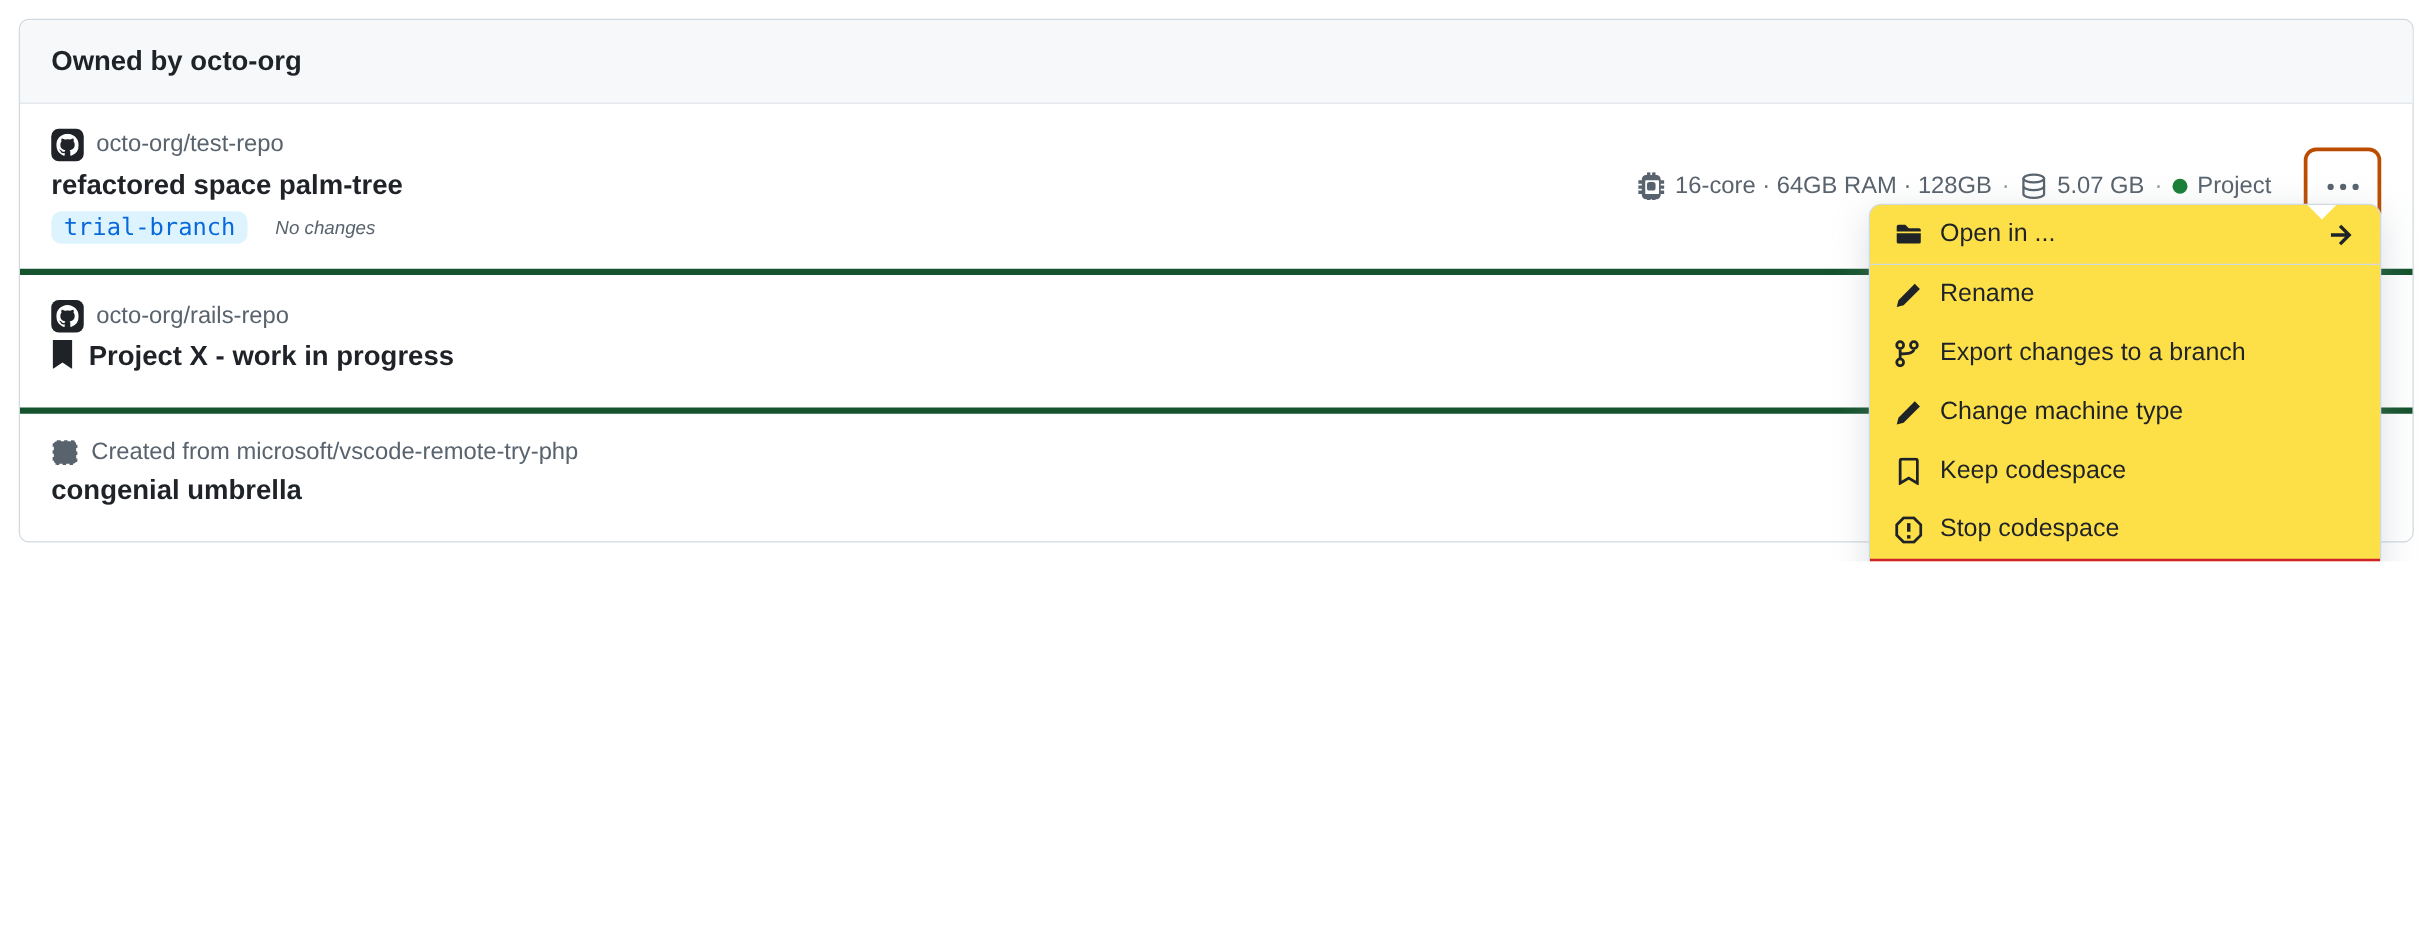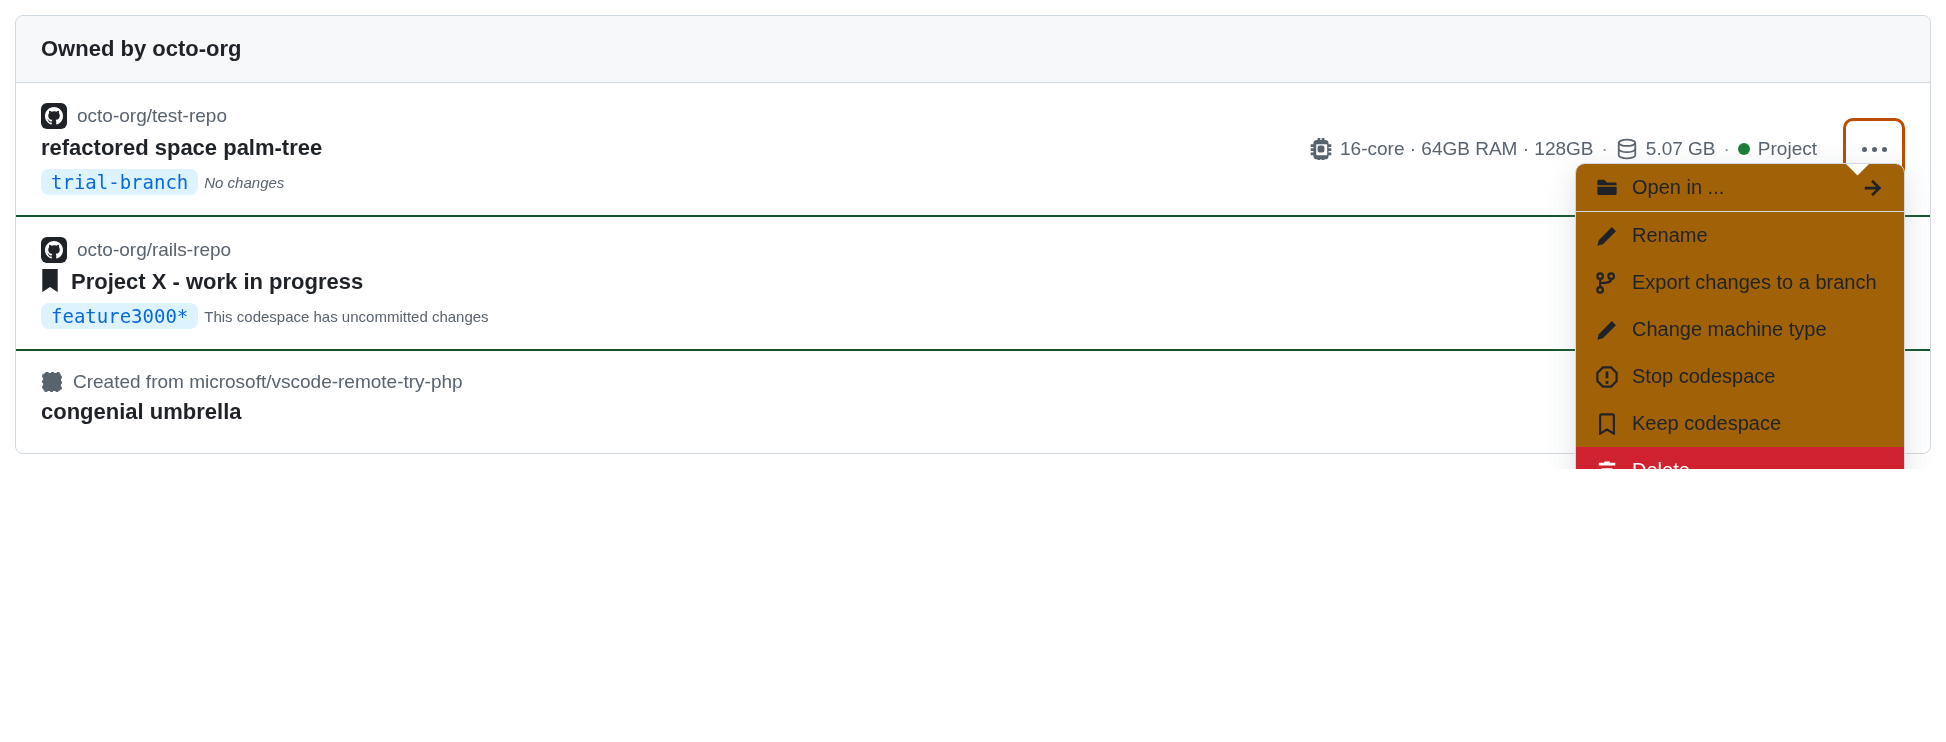--- a/index.html
+++ b/index.html
@@ -22,21 +22,21 @@
     border-radius: 8px 8px 0 0;
   }
   .panel-header h2 {
     font-size: 22px;
     font-weight: 700;
   }
   .row {
     display: flex;
     align-items: center;
     padding: 20px 25px;
-    border-bottom: 2px solid #14532d;
+    border-bottom: 5px solid #14532d;
     position: relative;
   }
   .row:last-child { border-bottom: none; }
   .row-left { flex: 1; min-width: 0; }
   .row-right {
     display: flex;
     align-items: center;
     gap: 8px;
     color: #59636e;
     font-size: 19px;
@@ -55,21 +55,21 @@
     gap: 12px;
     margin-bottom: 8px;
   }
   .title-line h3 {
     font-size: 22px;
     font-weight: 600;
   }
   .branch-line {
     display: flex;
     align-items: center;
-    gap: 6px;
+    gap: 22px;
   }
   .branch-pill {
     background: #ddf4ff;
     color: #0969da;
     font-family: ui-monospace, SFMono-Regular, Menlo, monospace;
     font-size: 19px;
     padding: 2px 10px;
     border-radius: 8px;
   }
   .changes-text {
@@ -109,22 +109,22 @@
     margin-left: 18px;
     cursor: pointer;
     position: relative;
   }
   .kebab-btn .dots { display: flex; gap: 5px; }
   .kebab-btn .dots span { width: 5px; height: 5px; background: #59636e; border-radius: 50%; }
   .menu {
     position: absolute;
     top: 80px;
     right: 25px;
-    width: 330px;
-    background: #a16207;
+    width: 410px;
+    background: #fde047;
     border: 1px solid #d1d9e0;
     border-radius: 10px;
     box-shadow: 0 8px 28px rgba(140,149,159,0.3);
     z-index: 10;
     overflow: hidden;
   }
   .menu::before {
     content: "";
     position: absolute;
     top: -9px;
@@ -248,34 +248,34 @@
         <span class="mi-icon">
           <svg viewBox="0 0 16 16">
               <path d="M11.5 1.5l3 3L5 14l-4 1 1-4 9.5-9.5z"></path>
             </svg>
         </span>
         <span>Change machine type</span>
       </div>
       <div class="menu-item">
         <span class="mi-icon">
           <svg viewBox="0 0 16 16">
+              <path d="M4 1h8a1 1 0 0 1 1 1v13l-5-3-5 3V2a1 1 0 0 1 1-1z" fill="none" stroke="#1f2328" stroke-width="1.6"></path>
+            </svg>
+        </span>
+        <span>Keep codespace</span>
+      </div>
+      <div class="menu-item">
+        <span class="mi-icon">
+          <svg viewBox="0 0 16 16">
               <path d="M5 1h6l4 4v6l-4 4H5l-4-4V5l4-4z" fill="none" stroke="#1f2328" stroke-width="1.6"></path>
               <rect x="7" y="4" width="2" height="5"></rect>
               <rect x="7" y="11" width="2" height="2"></rect>
             </svg>
         </span>
         <span>Stop codespace</span>
-      </div>
-      <div class="menu-item">
-        <span class="mi-icon">
-          <svg viewBox="0 0 16 16">
-              <path d="M4 1h8a1 1 0 0 1 1 1v13l-5-3-5 3V2a1 1 0 0 1 1-1z" fill="none" stroke="#1f2328" stroke-width="1.6"></path>
-            </svg>
-        </span>
-        <span>Keep codespace</span>
       </div>
       <div class="menu-item danger">
         <span class="mi-icon">
           <svg viewBox="0 0 16 16">
               <path d="M6 2V1h4v1h4v2H2V2h4zm-2 4h8l-1 9H5L4 6z" fill="#fff"></path>
             </svg>
         </span>
         <span>Delete</span>
         <span class="cursor-img">
           <svg viewBox="0 0 20 24">
@@ -296,24 +296,20 @@
         </span>
         <span>octo-org/rails-repo</span>
       </div>
       <div class="title-line">
         <span class="bookmark-icon">
           <svg viewBox="0 0 14 18">
               <path d="M1 0h12v18l-6-4-6 4V0z"></path>
             </svg>
         </span>
         <h3>Project X - work in progress</h3>
-      </div>
-      <div class="branch-line">
-        <span class="branch-pill">feature3000*</span>
-        <span class="changes-text noitalic">This codespace has uncommitted changes</span>
       </div>
     </div>
     <div class="row-right">
       <span class="spec-icon">
         <svg viewBox="0 0 16 16">
             <path d="M6 2V0h1v2h2V0h1v2h1a2 2 0 0 1 2 2v1h2v1h-2v2h2v1h-2v2h2v1h-2v1a2 2 0 0 1-2 2h-1v2H9v-2H7v2H6v-2H5a2 2 0 0 1-2-2v-1H1v-1h2V9H1V8h2V6H1V5h2V4a2 2 0 0 1 2-2h1zm-1 2a1 1 0 0 0-1 1v7a1 1 0 0 0 1 1h7a1 1 0 0 0 1-1V5a1 1 0 0 0-1-1H5z" fill="#59636e"></path>
             <rect x="6" y="6" width="4" height="4" rx="1" fill="#59636e"></rect>
           </svg>
       </span>
       <span>8-core · 32GB RAM · 64GB</span>

